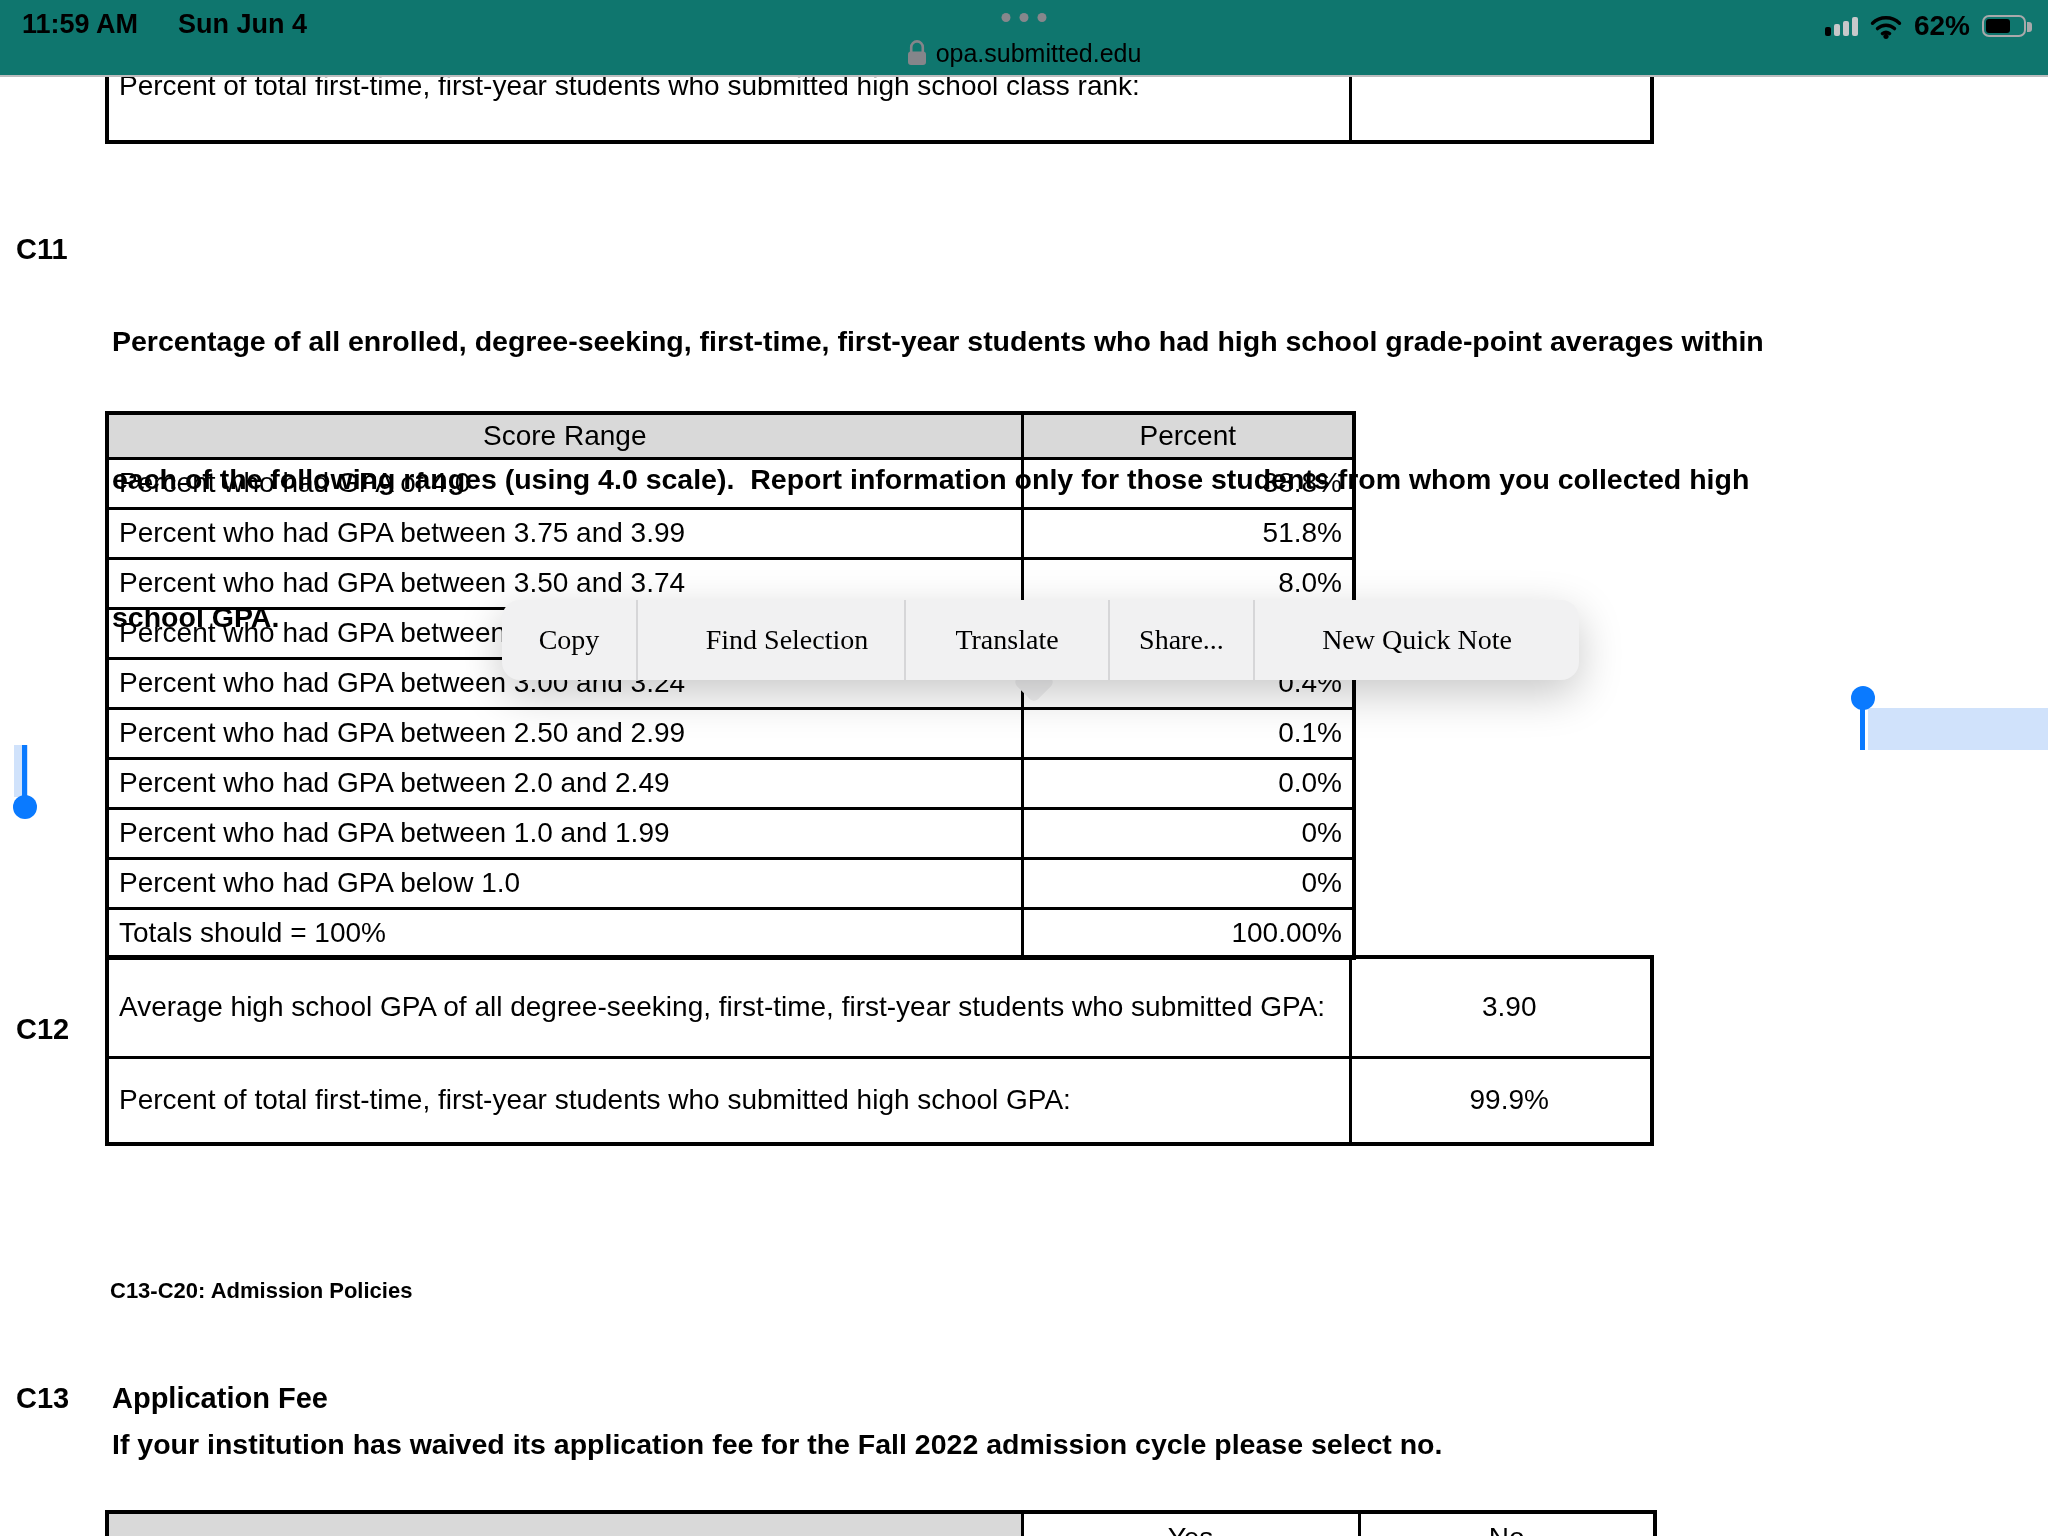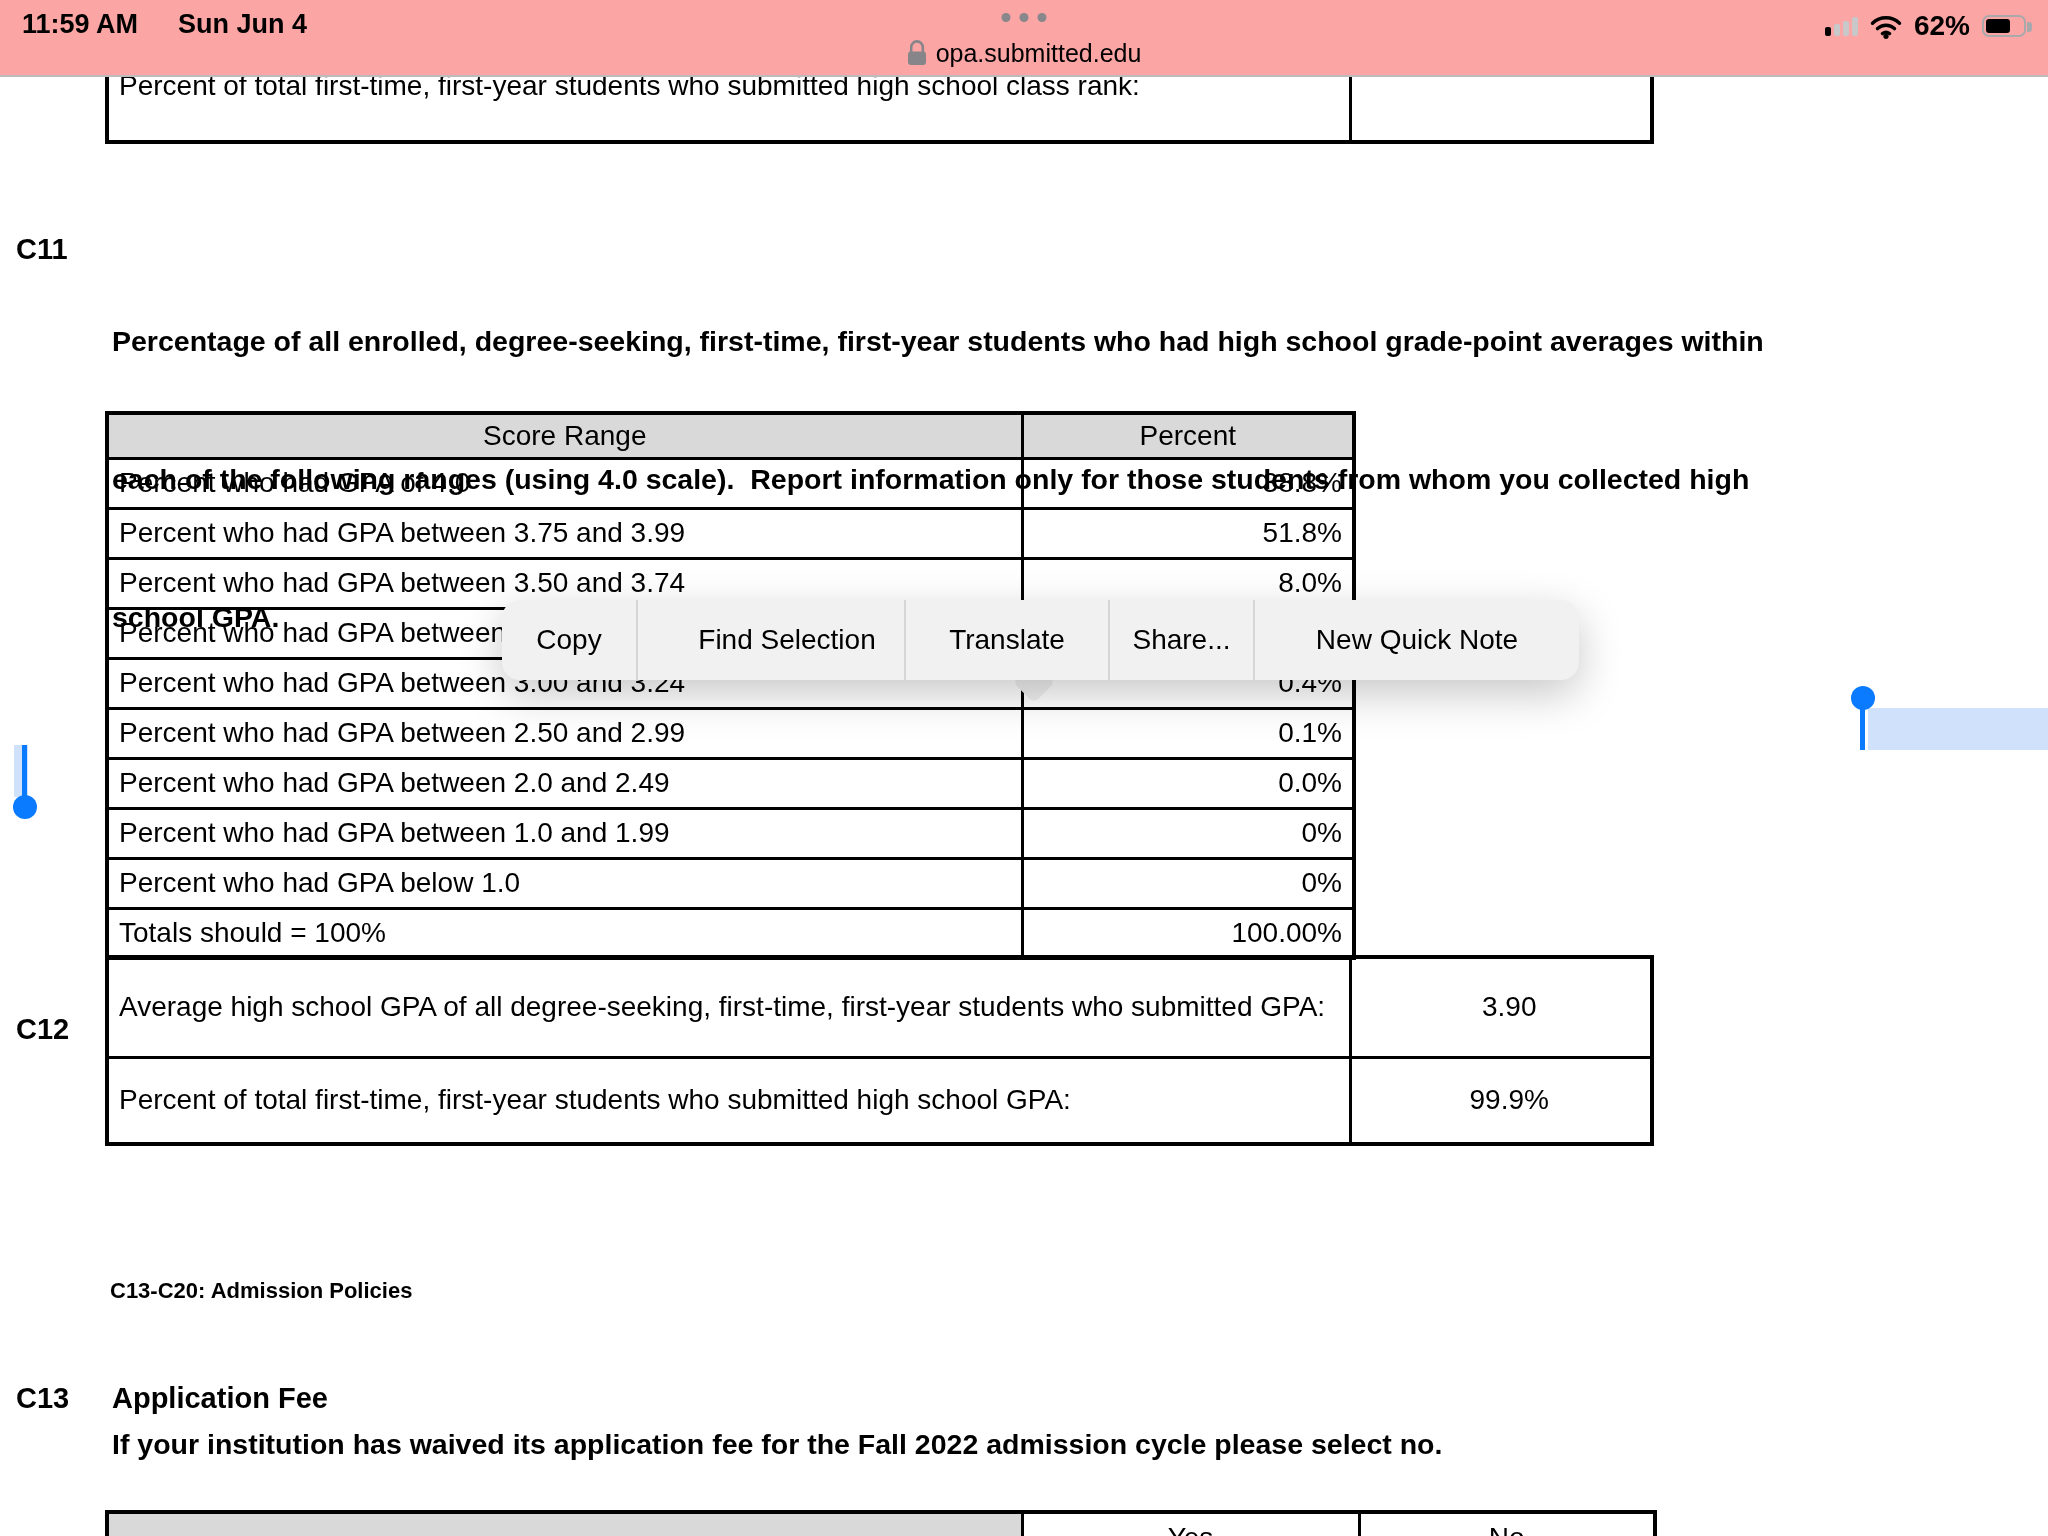--- a/index.html
+++ b/index.html
@@ -1,21 +1,21 @@
 <!DOCTYPE html>
 <html><head>
 <meta charset="utf-8">
 <style>
   html,body{margin:0;padding:0;background:#000;}
   *{box-sizing:border-box;}
   .screen{position:relative;width:2048px;height:1536px;background:#ffffff;overflow:hidden;
           font-family:"Liberation Sans",sans-serif;color:#000;}
 
   
-  .toolbar{position:absolute;left:0;top:0;width:2048px;height:77px;background:#fca5a5;
+  .toolbar{position:absolute;left:0;top:0;width:2048px;height:77px;background:#0f766e;
            border-bottom:2px solid #bcbcbe;z-index:30;}
   .status-left{position:absolute;left:22px;top:9px;display:flex;gap:40px;
                font-size:27px;font-weight:600;color:#000;}
   .dots{position:absolute;left:50%;top:13px;transform:translateX(-50%);display:flex;gap:9px;}
   .dot{width:9px;height:9px;border-radius:50%;background:#87878c;}
   .url-row{position:absolute;left:0;right:0;top:32px;height:42px;display:flex;
            align-items:center;justify-content:center;gap:9px;}
   .url-domain{font-size:25px;color:#000;}
   .status-right{position:absolute;right:16px;top:10px;display:flex;align-items:center;gap:12px;}
   .cell-bars{display:flex;align-items:flex-end;gap:3px;height:20px;}
@@ -50,21 +50,21 @@
   .gpa{left:105px;top:411px;width:1247px;}
   .gpa th{height:45px;background:#d9d9d9;font-weight:bold;font-size:29px;text-align:center;}
   .gpa td{height:50px;}
 
   
   .ctx-caret{position:absolute;left:1019px;top:667px;width:30px;height:30px;background:#f1f1f2;
              transform:rotate(45deg);border-radius:6px;z-index:5;}
   .ctx-menu{position:absolute;left:502px;top:600px;width:1077px;height:80px;background:#f1f1f2;
             border-radius:18px;box-shadow:0 14px 44px rgba(0,0,0,0.22);display:flex;align-items:stretch;
             z-index:6;overflow:hidden;}
-  .ctx-item{display:flex;align-items:center;justify-content:center;font-size:28px;color:#000;cursor:default;}
+  .ctx-item{display:flex;align-items:center;justify-content:center;font-size:28px;color:#000;cursor:default;font-family:Liberation Serif, serif;}
   .ctx-sep{width:2px;background:#d6d6d8;}
 
   
   .c12{left:105px;top:955px;width:1545px;}
   .c12 td{font-size:28px;padding-left:18px;}
   .c12 .lbl{padding:8px 14px 8px 10px;line-height:42px;vertical-align:middle;}
   .c12 .mid{text-align:center;vertical-align:middle;}
   .c12 tr:nth-child(1) td{height:100px;}
   .c12 tr:nth-child(2) td{height:87px;}
 

